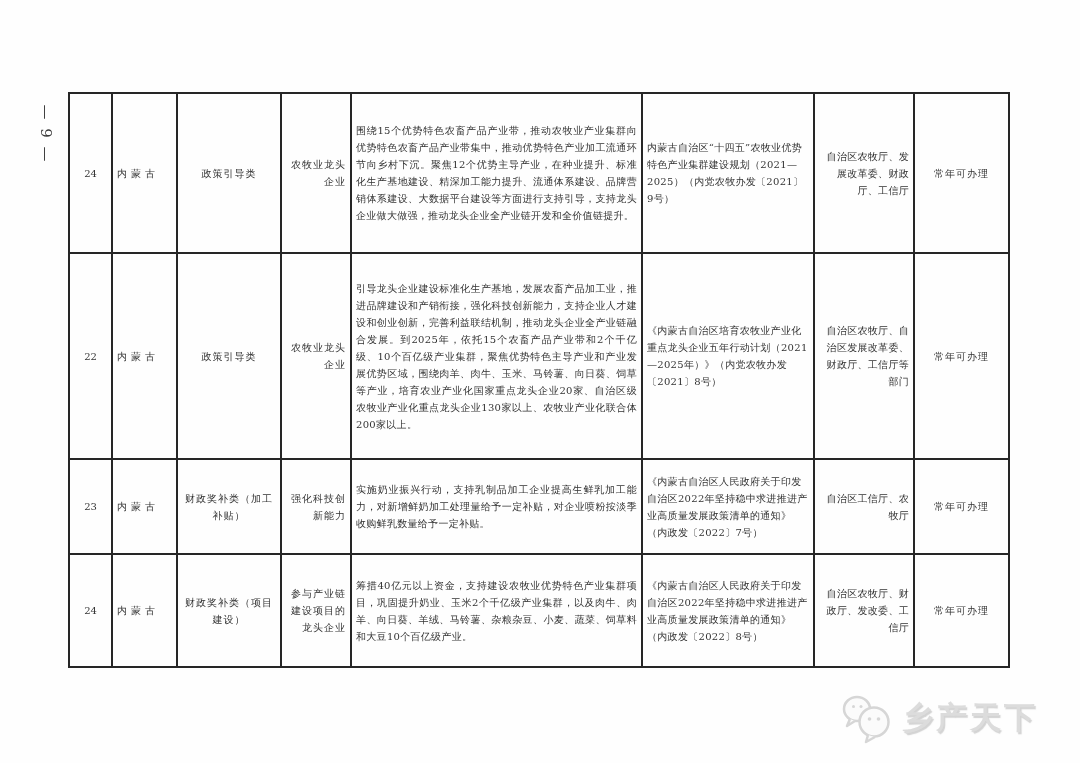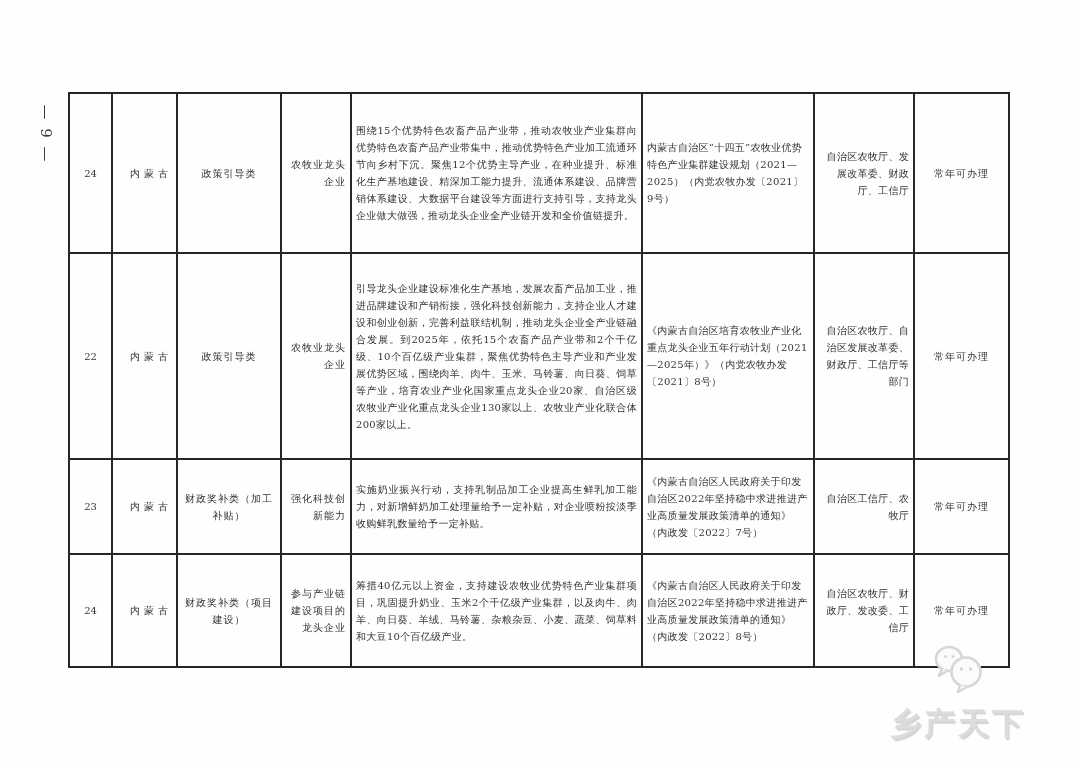--- a/index.html
+++ b/index.html
@@ -51,38 +51,37 @@
     padding: 4px 4px;
     line-height: 17px;
     overflow: hidden;
   }
   .row-21 { height: 160px; }
   .row-22 { height: 206px; }
   .row-23 { height: 95px;  }
   .row-24 { height: 113px; }
 
   .c-num    { text-align: center; font-size: 15px; }
-  .c-region { text-align: right; letter-spacing: 4px; border-radius: 8px; }
+  .c-region { text-align: left; letter-spacing: 4px; border-radius: 8px; }
   .c-type   { text-align: center; letter-spacing: 1px; padding: 2px 6px; }
   .c-ent    { text-align: right;   letter-spacing: 1px; padding: 2px 5px; }
   .c-desc   { text-align: justify; padding: 3px 7px; letter-spacing: 0.3px; }
   .c-doc    { text-align: left;   padding: 3px 8px; letter-spacing: 0.3px; }
   .c-dept   { text-align: right;   padding: 3px 6px; letter-spacing: 0.3px; }
   .c-avail  { text-align: center; letter-spacing: 1px; }
 
   
   .watermark {
     position: absolute;
-    right: 54px;
+    right: 42px;
     bottom: 18px;
     display: flex;
     align-items: center;
     gap: 8px;
     user-select: none;
-    flex-direction: column;
   }
   .watermark-text {
     font-size: 31px;
     font-weight: bold;
     letter-spacing: 3px;
     color: #dcdcdc;
     text-shadow: 1.5px 1.5px 1px rgba(175,175,175,0.55);
     white-space: nowrap;
   }
   .watermark-icon svg { display: block; }

